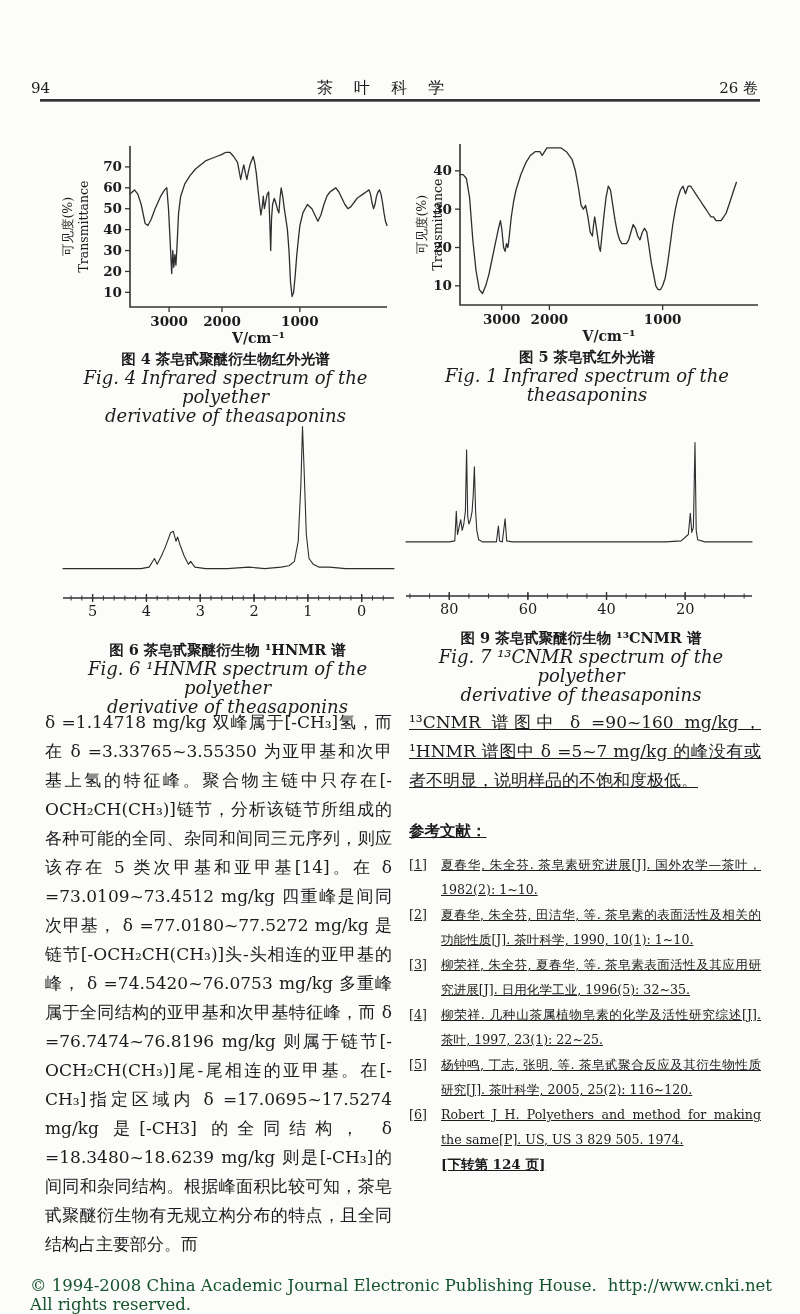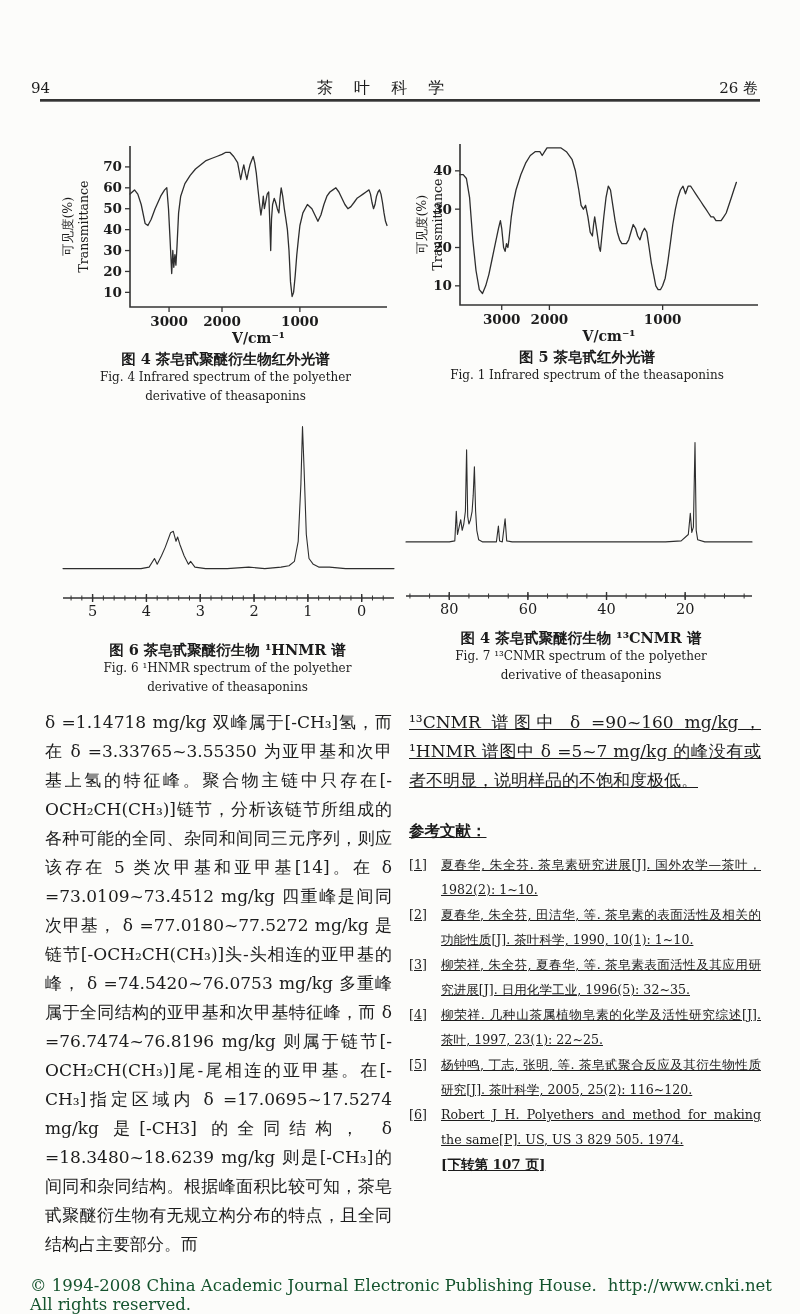--- a/index.html
+++ b/index.html
@@ -17,21 +17,21 @@
   }
   #journal-title { letter-spacing:8px; font-size:16px; }
   #header-rule {
     position:absolute; left:40px; right:40px; top:99px; height:3px;
     background:linear-gradient(to bottom,#343434 60%,#9d9d9d);
   }
   
   .fig-block { position:absolute; }
   .fig-caption { text-align:center; margin-top:2px; line-height:19px; }
   .cap-zh { font-size:14.5px; font-weight:700; }
-  .cap-en { font-size:12px; }
+  .cap-en { font-size:18px;font-style:italic; }
   #fig4-block { left:58px;  top:142px; width:335px; }
   #fig5-block { left:412px; top:140px; width:350px; }
   #fig6-block { left:55px;  top:402px; width:345px; }
   #fig7-block { left:402px; top:410px; width:358px; }
   #fig6-block .fig-caption { margin-top:20px; }
   #fig7-block .fig-caption { margin-top:6px; }
   svg { display:block; }
   
   .col { position:absolute; top:708px; text-align:justify; }
   #left-col  { left:45px;  width:347px; font-size:17px; line-height:29px; }
@@ -204,21 +204,21 @@
         <line x1="47.25" y1="182" x2="47.25" y2="190" stroke="#333" stroke-width="1.4"></line>
         <text x="47.25" y="204" text-anchor="middle" font-size="14.5" fill="#1c1c1c" font-family="&quot;DejaVu Serif&quot;,&quot;Liberation Serif&quot;,serif">80</text>
         <line x1="125.88636363636364" y1="182" x2="125.88636363636364" y2="190" stroke="#333" stroke-width="1.4"></line>
         <text x="125.88636363636364" y="204" text-anchor="middle" font-size="14.5" fill="#1c1c1c" font-family="&quot;DejaVu Serif&quot;,&quot;Liberation Serif&quot;,serif">60</text>
         <line x1="204.52272727272728" y1="182" x2="204.52272727272728" y2="190" stroke="#333" stroke-width="1.4"></line>
         <text x="204.52272727272728" y="204" text-anchor="middle" font-size="14.5" fill="#1c1c1c" font-family="&quot;DejaVu Serif&quot;,&quot;Liberation Serif&quot;,serif">40</text>
         <line x1="283.1590909090909" y1="182" x2="283.1590909090909" y2="190" stroke="#333" stroke-width="1.4"></line>
         <text x="283.1590909090909" y="204" text-anchor="middle" font-size="14.5" fill="#1c1c1c" font-family="&quot;DejaVu Serif&quot;,&quot;Liberation Serif&quot;,serif">20</text>
       </svg>
     <div class="fig-caption">
-      <div class="cap-zh">图 4 茶皂甙聚醚衍生物 ¹³CNMR 谱</div>
+      <div class="cap-zh">图 9 茶皂甙聚醚衍生物 ¹³CNMR 谱</div>
       <div class="cap-en">Fig. 7 ¹³CNMR spectrum of the polyether</div>
       <div class="cap-en">derivative of theasaponins</div>
     </div>
   </div>
 
   <div id="left-col" class="col">
     <p>δ =1.14718 mg/kg 双峰属于[-CH₃]氢，而在 δ =3.33765~3.55350 为亚甲基和次甲基上氢的特征峰。聚合物主链中只存在[-OCH₂CH(CH₃)]链节，分析该链节所组成的各种可能的全同、杂同和间同三元序列，则应该存在 5 类次甲基和亚甲基[14]。在 δ =73.0109~73.4512 mg/kg 四重峰是间同次甲基， δ =77.0180~77.5272 mg/kg 是链节[-OCH₂CH(CH₃)]头-头相连的亚甲基的峰， δ =74.5420~76.0753 mg/kg 多重峰属于全同结构的亚甲基和次甲基特征峰，而 δ =76.7474~76.8196 mg/kg 则属于链节[-OCH₂CH(CH₃)]尾-尾相连的亚甲基。在[-CH₃]指定区域内 δ =17.0695~17.5274 mg/kg 是[-CH3] 的全同结构， δ =18.3480~18.6239 mg/kg 则是[-CH₃]的间同和杂同结构。根据峰面积比较可知，茶皂甙聚醚衍生物有无规立构分布的特点，且全同结构占主要部分。而</p>
   </div>
 
   <div id="right-col" class="col">
@@ -243,21 +243,21 @@
       </li>
       <li class="ref-item">
         <span class="ref-num">[5]</span>
         <span class="ref-text">杨钟鸣, 丁志, 张明, 等. 茶皂甙聚合反应及其衍生物性质研究[J]. 茶叶科学, 2005, 25(2): 116~120.</span>
       </li>
       <li class="ref-item">
         <span class="ref-num">[6]</span>
         <span class="ref-text">Robert J H. Polyethers and method for making the same[P]. US, US 3 829 505. 1974.</span>
       </li>
     </ul>
-    <div id="continuation">[下转第 107 页]</div>
+    <div id="continuation">[下转第 124 页]</div>
   </div>
 
   <div id="footer">
     <span>© 1994-2008 China Academic Journal Electronic Publishing House. All rights reserved.</span>
     <span>http://www.cnki.net</span>
   </div>
 
 </div>
 
 </body></html>

